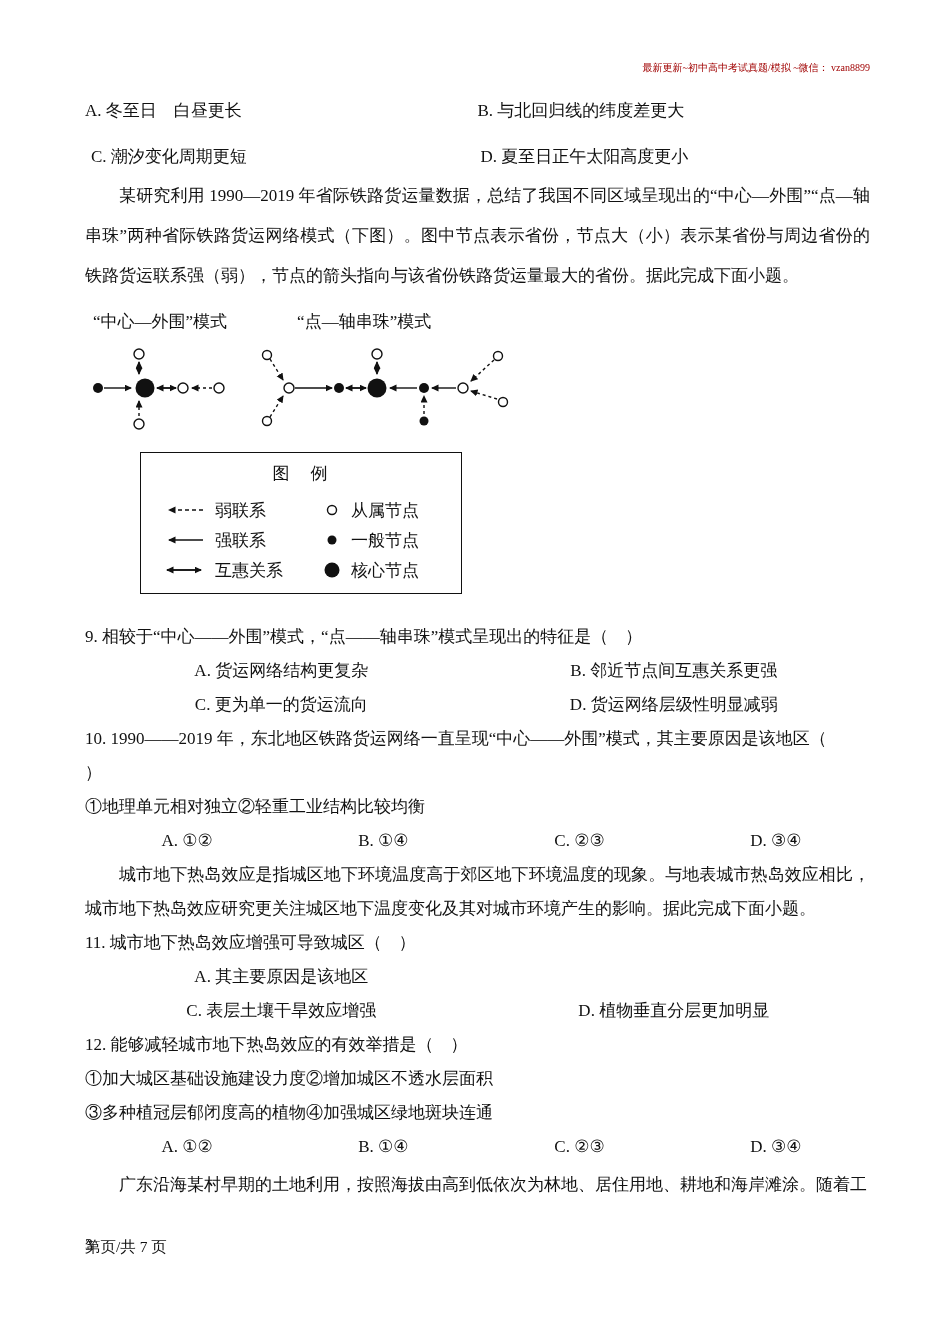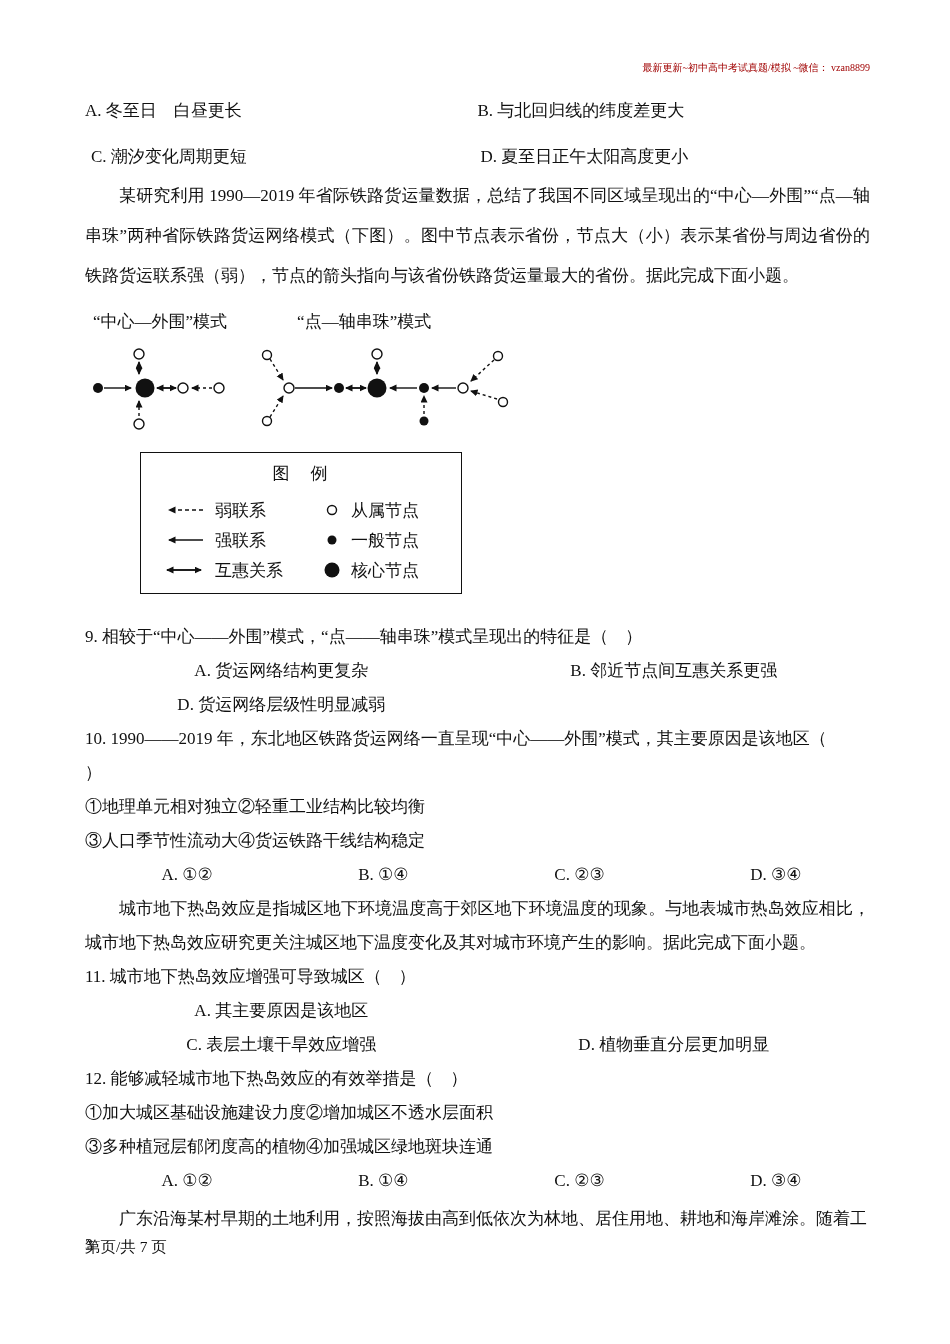--- a/index.html
+++ b/index.html
@@ -192,27 +192,27 @@
       </div>
     </div>
   </div>
 
   <div class="qline stem-q9">9. 相较于“中心——外围”模式，“点——轴串珠”模式呈现出的特征是（　）</div>
   <div class="opts2">
     <span>A. 货运网络结构更复杂</span>
     <span>B. 邻近节点间互惠关系更强</span>
   </div>
   <div class="opts2">
+    <span>C. 更为单一的货运流向</span>
     <span>D. 货运网络层级性明显减弱</span>
   </div>
 
   <div class="qline">10. 1990——2019 年，东北地区铁路货运网络一直呈现“中心——外围”模式，其主要原因是该地区（</div>
   <div class="qline">）</div>
   <div class="qline">①地理单元相对独立②轻重工业结构比较均衡</div>
-  <div class="qline">③人口季节性流动大④货运铁路干线结构稳定</div>
   <div class="opts4">
     <span>A. ①②</span>
     <span>B. ①④</span>
     <span>C. ②③</span>
     <span>D. ③④</span>
   </div>
 
   <p class="passage p-norm">城市地下热岛效应是指城区地下环境温度高于郊区地下环境温度的现象。与地表城市热岛效应相比，城市地下热岛效应研究更关注城区地下温度变化及其对城市环境产生的影响。据此完成下面小题。</p>
 
   <div class="qline">11. 城市地下热岛效应增强可导致城区（　）</div>

